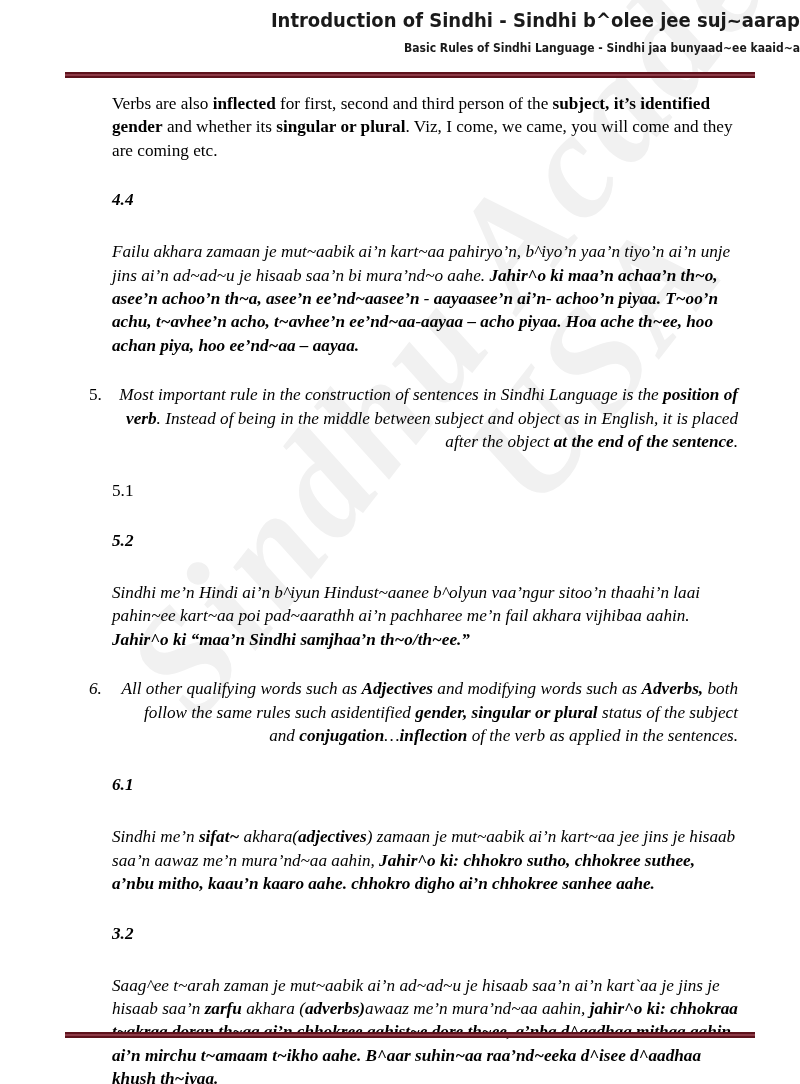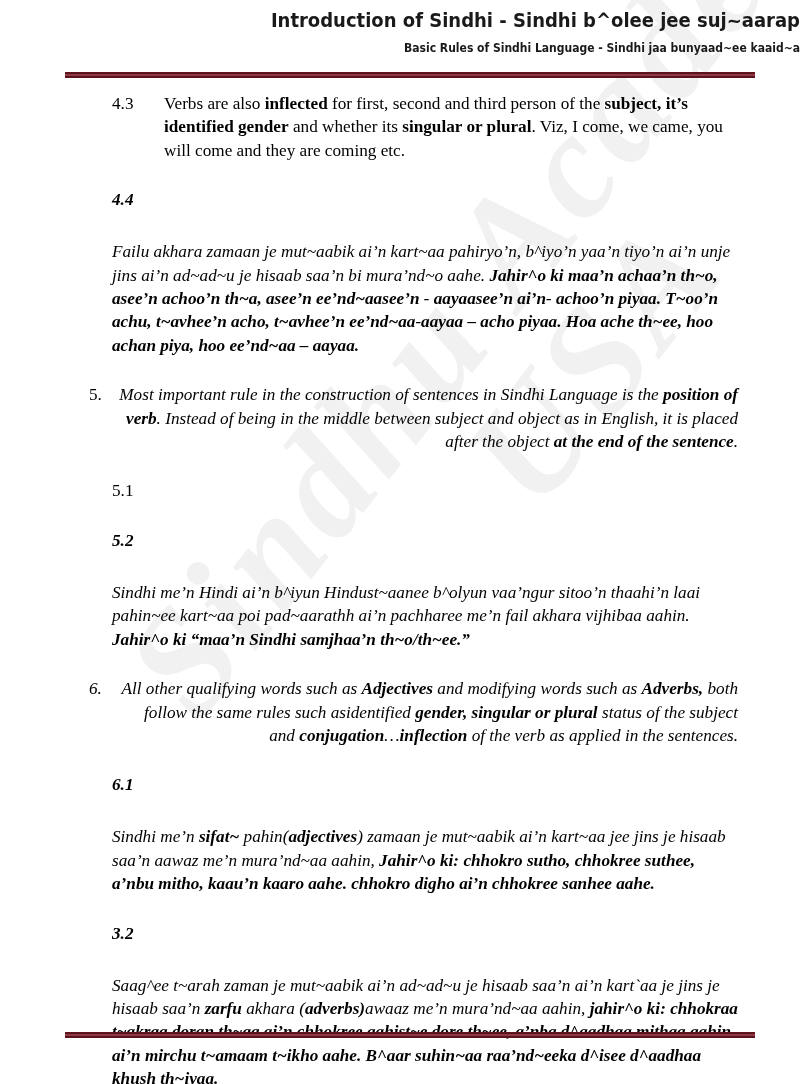--- a/index.html
+++ b/index.html
@@ -217,21 +217,20 @@
 
   <div class="header">
     <div class="header-line header-line-1">Introduction of Sindhi -  Sindhi b^olee jee suj~aarap</div>
     <div class="header-line header-line-2">Basic Rules of Sindhi Language  -  Sindhi jaa bunyaad~ee kaaid~a</div>
   </div>
   <div class="header-rule"></div>
 
   <div class="content">
 
     <div class="block lvl2">
-      <div class="marker">4.3</div>
       <div class="body"><span>Verbs are also </span><b>inflected</b><span> for first, second and third person of the </span><b>subject, it’s identified gender</b><span> and whether its </span><b>singular or plural</b><span>.  Viz, I come, we came, you will come and they are coming etc.</span></div>
     </div>
 
     <div class="gap-lg"></div>
 
     <div class="block lvl2 italic-block">
       <div class="marker">4.4</div>
       <div class="body"><span>Failu akhara zamaan je mut~aabik ai’n kart~aa pahiryo’n, b^iyo’n yaa’n tiyo’n ai’n unje jins ai’n ad~ad~u  je hisaab saa’n bi mura’nd~o aahe.</span> <b>Jahir^o ki maa’n achaa’n th~o, asee’n achoo’n th~a, asee’n ee’nd~aasee’n - aayaasee’n ai’n- achoo’n piyaa. T~oo’n achu, t~avhee’n acho, t~avhee’n ee’nd~aa-aayaa – acho piyaa. Hoa ache th~ee, hoo achan piya, hoo ee’nd~aa – aayaa.</b></div>
     </div>
 
@@ -259,21 +258,21 @@
 
     <div class="block lvl1">
       <div class="marker i">6.</div>
       <div class="body"><span>All other qualifying words such as </span><b>Adjectives</b><span> and modifying words such as </span><b>Adverbs,</b><span> both follow the same rules such asidentified </span><b>gender, singular or plural</b><span> status of the subject and </span><b>conjugation</b><span>…</span><b>inflection</b><span> of the verb as applied in the sentences.</span></div>
     </div>
 
     <div class="gap-lg"></div>
 
     <div class="block lvl2 italic-block">
       <div class="marker">6.1</div>
-      <div class="body"><span>Sindhi me’n </span><b>sifat~</b><span> pahin(</span><b>adjectives</b><span>) zamaan je mut~aabik ai’n kart~aa jee jins je hisaab saa’n aawaz me’n mura’nd~aa aahin,</span> <b>Jahir^o ki: chhokro sutho, chhokree suthee, a’nbu mitho, kaau’n kaaro aahe. chhokro digho ai’n chhokree sanhee aahe.</b></div>
+      <div class="body"><span>Sindhi me’n </span><b>sifat~</b><span> akhara(</span><b>adjectives</b><span>) zamaan je mut~aabik ai’n kart~aa jee jins je hisaab saa’n aawaz me’n mura’nd~aa aahin,</span> <b>Jahir^o ki: chhokro sutho, chhokree suthee, a’nbu mitho, kaau’n kaaro aahe. chhokro digho ai’n chhokree sanhee aahe.</b></div>
     </div>
 
     <div class="gap-lg"></div>
 
     <div class="block lvl2 italic-block">
       <div class="marker">3.2</div>
       <div class="body"><span>Saag^ee t~arah zaman je mut~aabik ai’n ad~ad~u je hisaab saa’n ai’n kart`aa je jins je hisaab saa’n </span><b>zarfu</b><span> akhara (</span><b>adverbs)</b><span>awaaz me’n mura’nd~aa aahin, </span><b>jahir^o ki: chhokraa t~akraa doran th~aa ai’n chhokree aahist~e dore th~ee, a’nba d^aadhaa mithaa aahin ai’n mirchu t~amaam t~ikho aahe. B^aar suhin~aa raa’nd~eeka d^isee d^aadhaa khush th~iyaa.</b></div>
     </div>
 
   </div>

